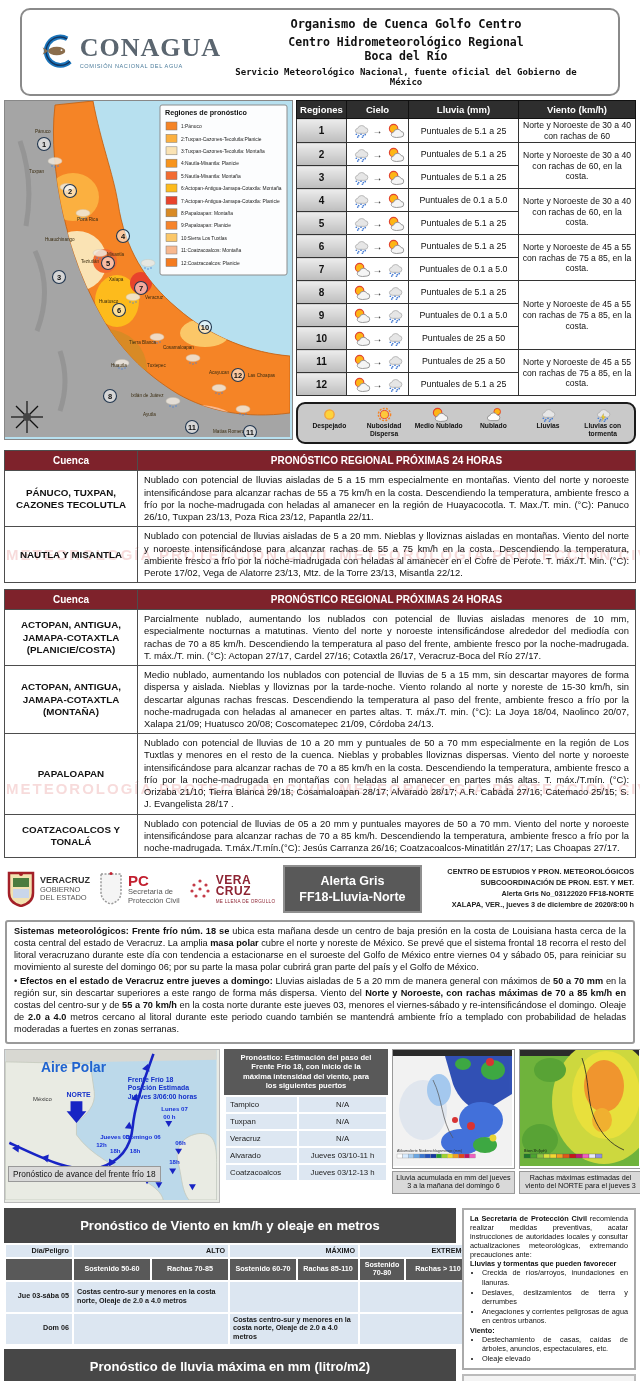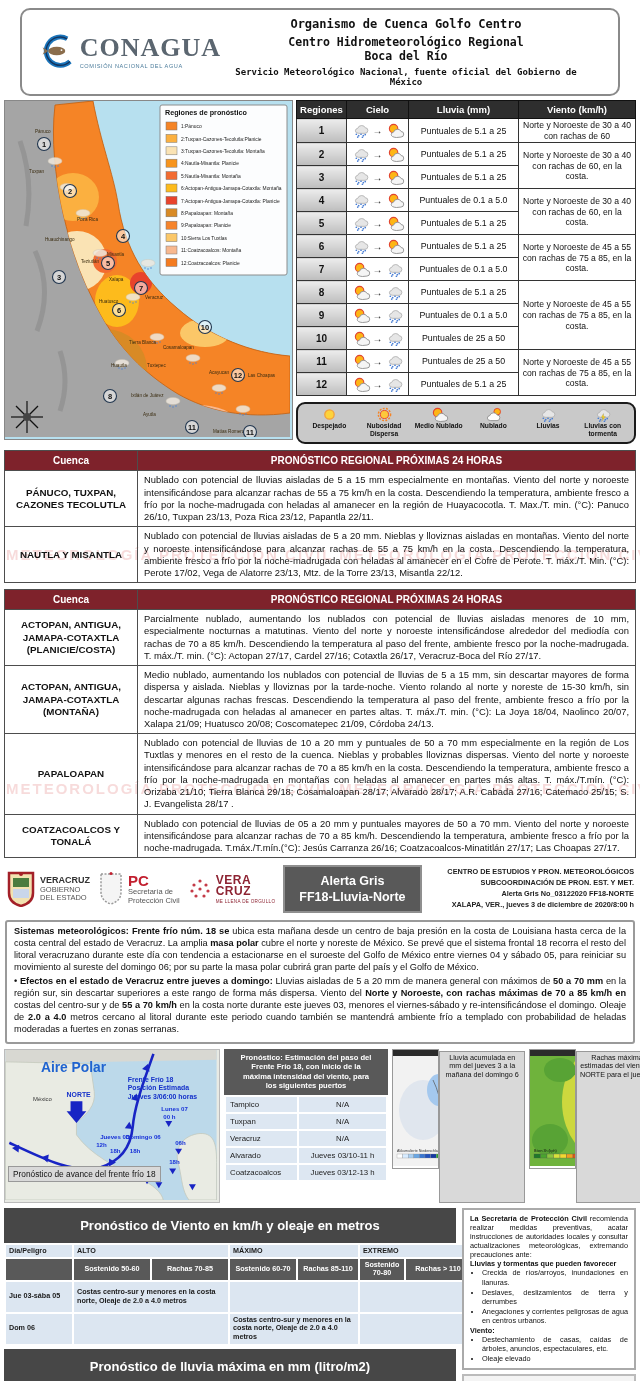--- a/index.html
+++ b/index.html
@@ -56,30 +56,30 @@
 .sysp{margin:0 0 2px 0}
 
 .midrow{margin:5px 4px 0 4px;display:flex;gap:4px;height:154px}
 .fpanel{width:214px;height:152px;position:relative;border:1px solid #bbb;background:#e8eae4;flex:none}
 .fcaption{position:absolute;left:3px;bottom:20px;background:#d9d9d9;border:1px solid #999;font-size:8.3px;padding:2px 4px;color:#111}
 .ports{width:164px;flex:none;display:flex;flex-direction:column}
 .ports-h{background:#595959;color:#fff;font-weight:bold;font-size:7.6px;text-align:center;padding:4px 13px;line-height:1.25}
 table.ptable{border-collapse:separate;border-spacing:2px;width:100%}
 table.ptable td{background:#dde7f2;font-size:7.8px;padding:3px 4px;color:#222}
 table.ptable td.pv{text-align:center}
-.mmap{width:133px;flex:none;display:flex;flex-direction:row}
+.mmap{width:123px;flex:none;display:flex;flex-direction:column}
 .mmap .img{position:relative;border:1px solid #999;height:118px;overflow:hidden}
 .mcap{margin-top:2px;background:#d9d9d9;border:1px solid #999;font-size:7.2px;text-align:center;padding:2px 2px;line-height:1.2;color:#111}
 
 .bottomrow{margin:5px 4px 0 4px;display:flex;gap:6px}
 .bl{width:452px;flex:none}
 .dtitle{background:#474747;color:#fff;font-weight:bold;font-size:13px;text-align:center;padding:10px}
 table.htab{border-collapse:separate;border-spacing:2px;width:100%;table-layout:fixed}
 table.htab td{font-size:7.2px;line-height:1.15;padding:2px 3px;vertical-align:middle}
-td.lt{background:#dce6f1;font-weight:bold;text-align:left;color:#1a1a1a}
+td.lt{background:#dce6f1;font-weight:bold;text-align:right;color:#1a1a1a}
 td.dk{background:#595959;color:#fff;font-weight:bold;text-align:center}
 td.cell{background:#dce6f1;text-align:center;font-weight:bold;color:#1a1a1a}
 .br{flex:1}
 .recs{border:2px solid #aaa;padding:4px 6px;font-size:7.3px;line-height:1.25;text-align:justify;background:#fff}
 .recs ul{margin:0 0 0 12px;padding:0}
 .recs li{margin:0 0 1px 0}
 .rh{font-weight:bold;text-align:left}
 .social{margin-top:4px;border:2px solid #bbb;background:#f4f4f4;padding:3px 5px;font-size:6.4px;line-height:1.5;color:#222}
 .lnk{color:#1155cc;text-decoration:underline;font-weight:bold}
 svg text{font-family:"Liberation Sans",sans-serif}

